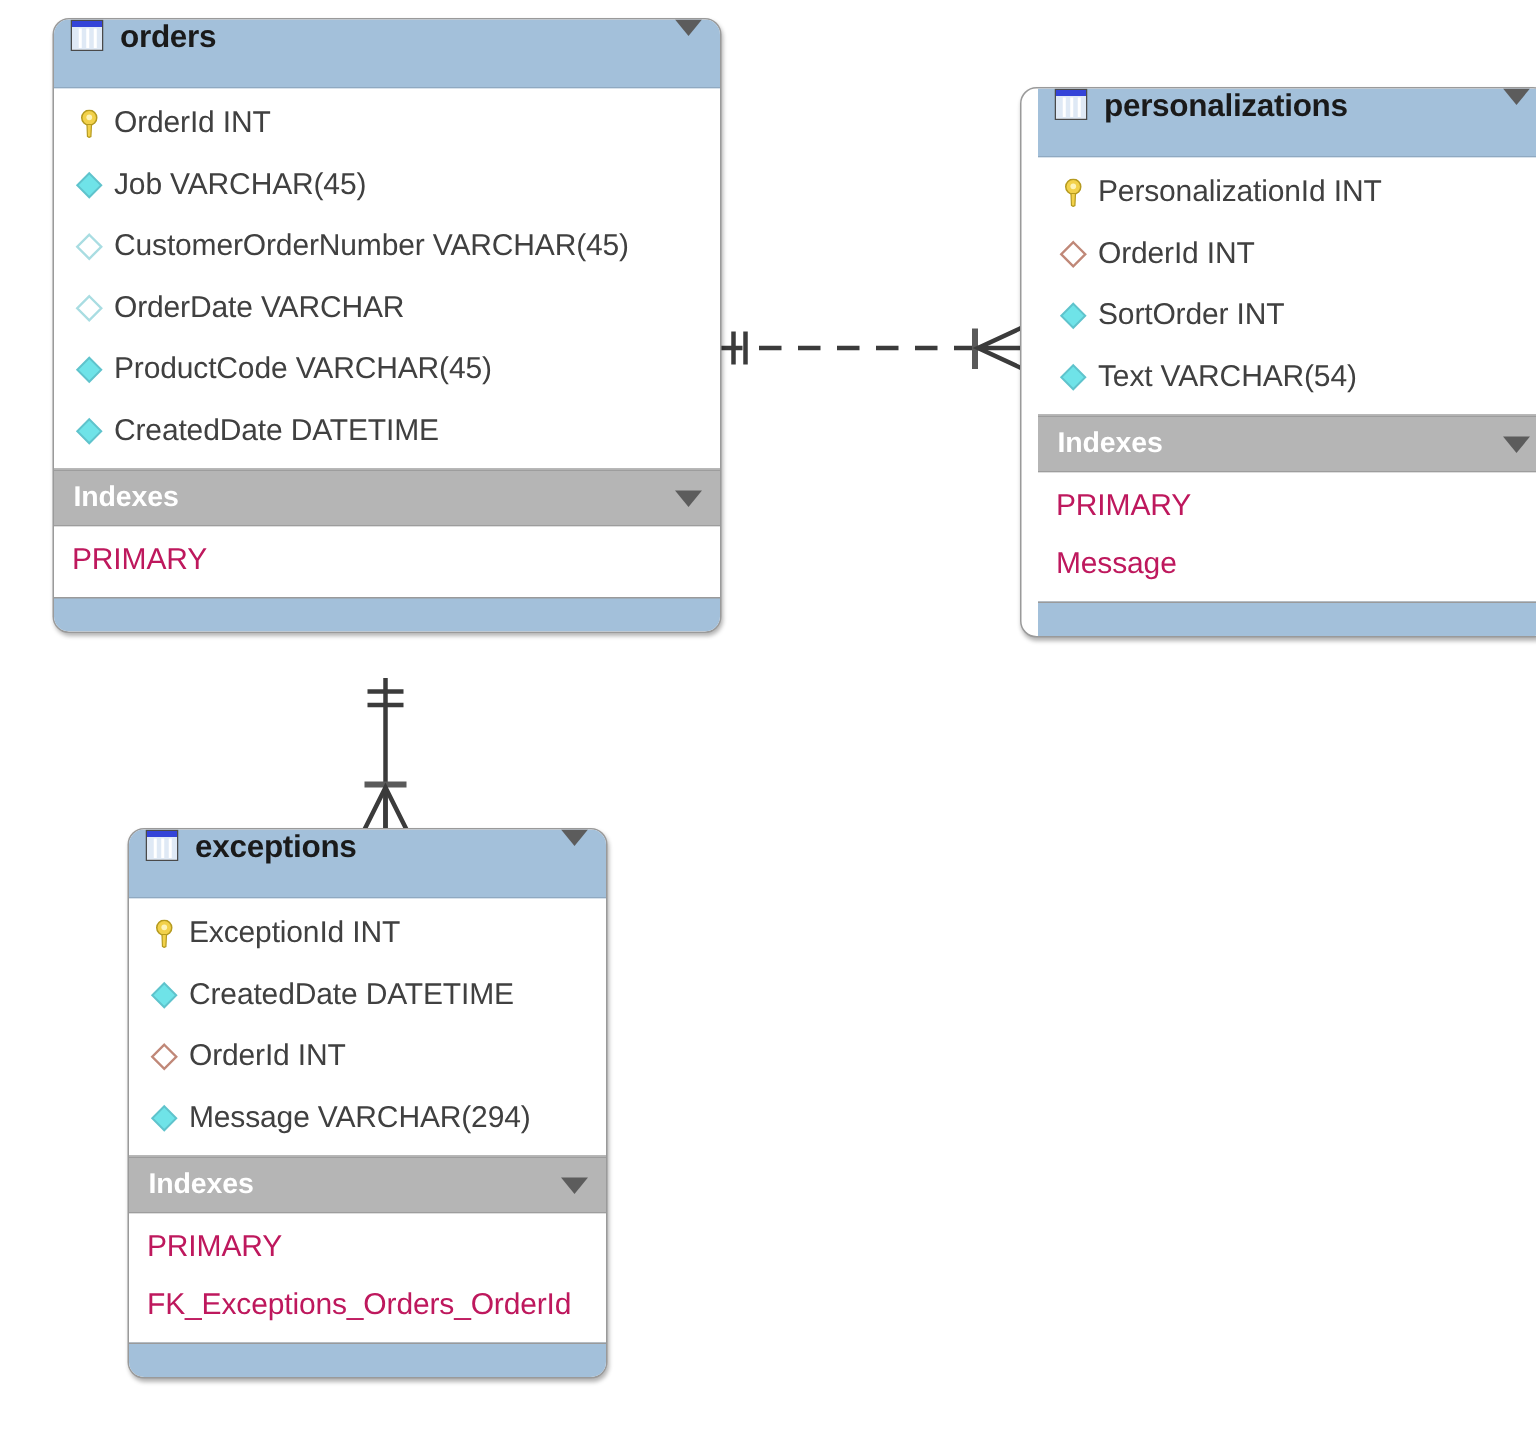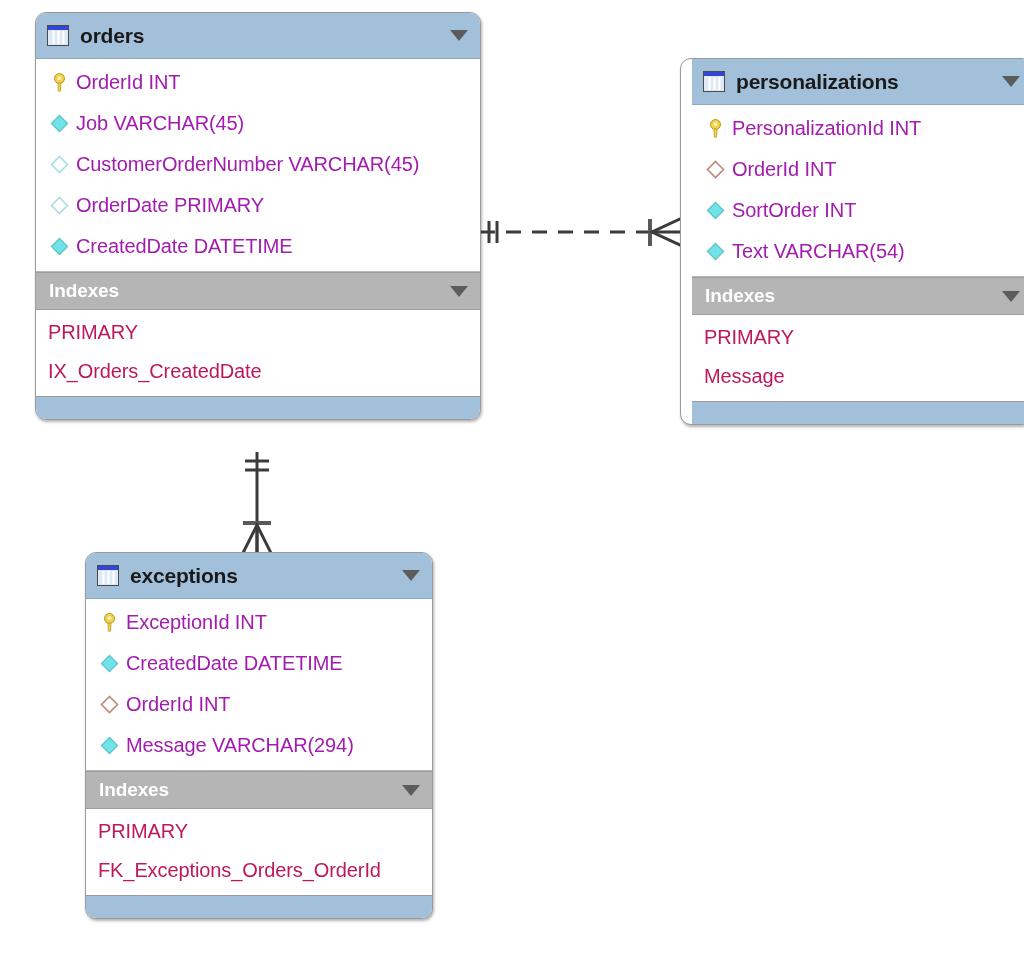--- a/index.html
+++ b/index.html
@@ -26,21 +26,20 @@
     box-shadow: 1px 2px 3px rgba(0,0,0,0.30);
     overflow: hidden;
   }
 
   
   .tbl-header {
     height: 46px;
     background: #a3c0da;
     border-bottom: 1px solid #8fa9c1;
     display: flex;
-    align-items: center;
     padding: 0 12px 0 11px;
     box-sizing: border-box;
   }
   .tbl-icon {
     width: 22px;
     height: 21px;
     flex: 0 0 auto;
     margin-right: 11px;
     position: relative;
   }
@@ -78,21 +77,21 @@
   .col-mark {
     width: 22px;
     flex: 0 0 auto;
     display: flex;
     align-items: center;
     justify-content: center;
     margin-right: 6px;
   }
   .col-label {
     font-size: 20px;
-    color: #a21caf;
+    color: #404040;
     white-space: nowrap;
     letter-spacing: -0.1px;
   }
 
   
   .key-ico { display:block; }
   
   .dia { display: block; }
 
   
@@ -217,39 +216,46 @@
         </svg>
       </span>
       <span class="col-label">CustomerOrderNumber VARCHAR(45)</span>
     </div>
     <div class="col-row">
       <span class="col-mark">
         <svg class="dia" width="19" height="19" viewBox="0 0 19 19">
           <path d="M9.5 1.5 L17.5 9.5 L9.5 17.5 L1.5 9.5 Z" fill="#ffffff" stroke="#a9dde2" stroke-width="1.6"></path>
         </svg>
       </span>
-      <span class="col-label">OrderDate PRIMARY</span>
+      <span class="col-label">OrderDate VARCHAR</span>
+    </div>
+    <div class="col-row">
+      <span class="col-mark">
+        <svg class="dia" width="19" height="19" viewBox="0 0 19 19">
+          <path d="M9.5 1.5 L17.5 9.5 L9.5 17.5 L1.5 9.5 Z" fill="#6fe3e8" stroke="#5fc3cc" stroke-width="1.3"></path>
+        </svg>
+      </span>
+      <span class="col-label">ProductCode VARCHAR(45)</span>
     </div>
     <div class="col-row">
       <span class="col-mark">
         <svg class="dia" width="19" height="19" viewBox="0 0 19 19">
           <path d="M9.5 1.5 L17.5 9.5 L9.5 17.5 L1.5 9.5 Z" fill="#6fe3e8" stroke="#5fc3cc" stroke-width="1.3"></path>
         </svg>
       </span>
       <span class="col-label">CreatedDate DATETIME</span>
     </div>
   </div>
 
   <div class="idx-header">
     <span class="idx-title">Indexes</span>
     <span class="caret"></span>
   </div>
   <div class="idx-list">
     <div class="idx-row">PRIMARY</div>
-    <div class="idx-row">IX_Orders_CreatedDate</div>
   </div>
 
   <div class="tbl-footer"></div>
 </div>
 
 <div class="table-box" id="tbl-personalizations" style="left:680px; top:58px; width:353px;padding-left:11px;">
 
   <div class="tbl-header">
     <span class="tbl-icon">
       <svg width="22" height="21" viewBox="0 0 22 21">
@@ -307,21 +313,21 @@
     <span class="caret"></span>
   </div>
   <div class="idx-list">
     <div class="idx-row">PRIMARY</div>
     <div class="idx-row">Message</div>
   </div>
 
   <div class="tbl-footer"></div>
 </div>
 
-<div class="table-box" id="tbl-exceptions" style="left:85px; top:552px; width:348px;">
+<div class="table-box" id="tbl-exceptions" style="left:85px; top:552px; width:320px;">
 
   <div class="tbl-header">
     <span class="tbl-icon">
       <svg width="22" height="21" viewBox="0 0 22 21">
         <rect x="0.5" y="0.5" width="21" height="20" fill="#f4f7fb" stroke="#4a4a4a"></rect>
         <rect x="1" y="1" width="20" height="4" fill="#3444d8"></rect>
         <rect x="1" y="5" width="20" height="15" fill="#dfe9f5"></rect>
         <line x1="6.5" y1="6" x2="6.5" y2="19" stroke="#ffffff" stroke-width="2"></line>
         <line x1="11.5" y1="6" x2="11.5" y2="19" stroke="#ffffff" stroke-width="2"></line>
         <line x1="16.5" y1="6" x2="16.5" y2="19" stroke="#ffffff" stroke-width="2"></line>

